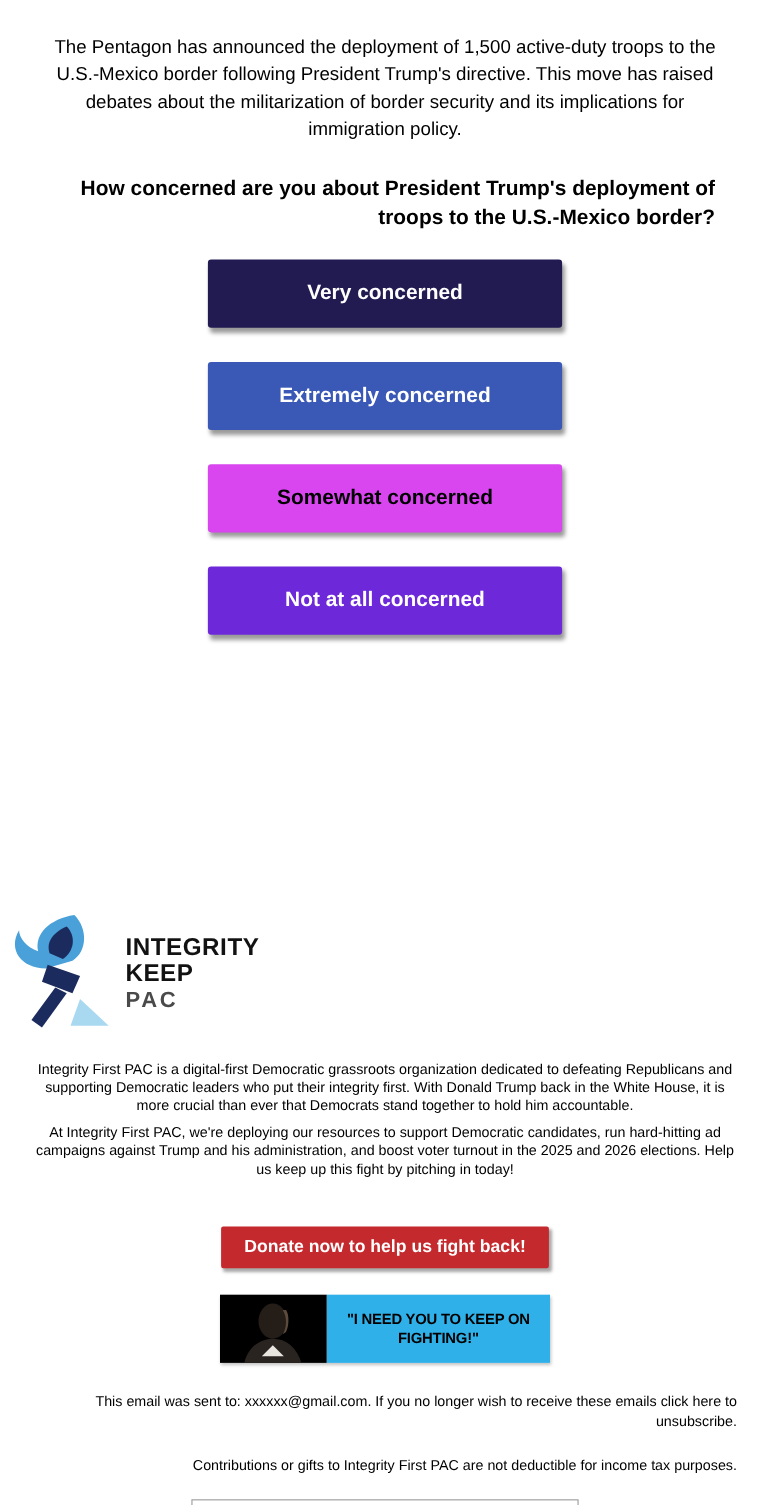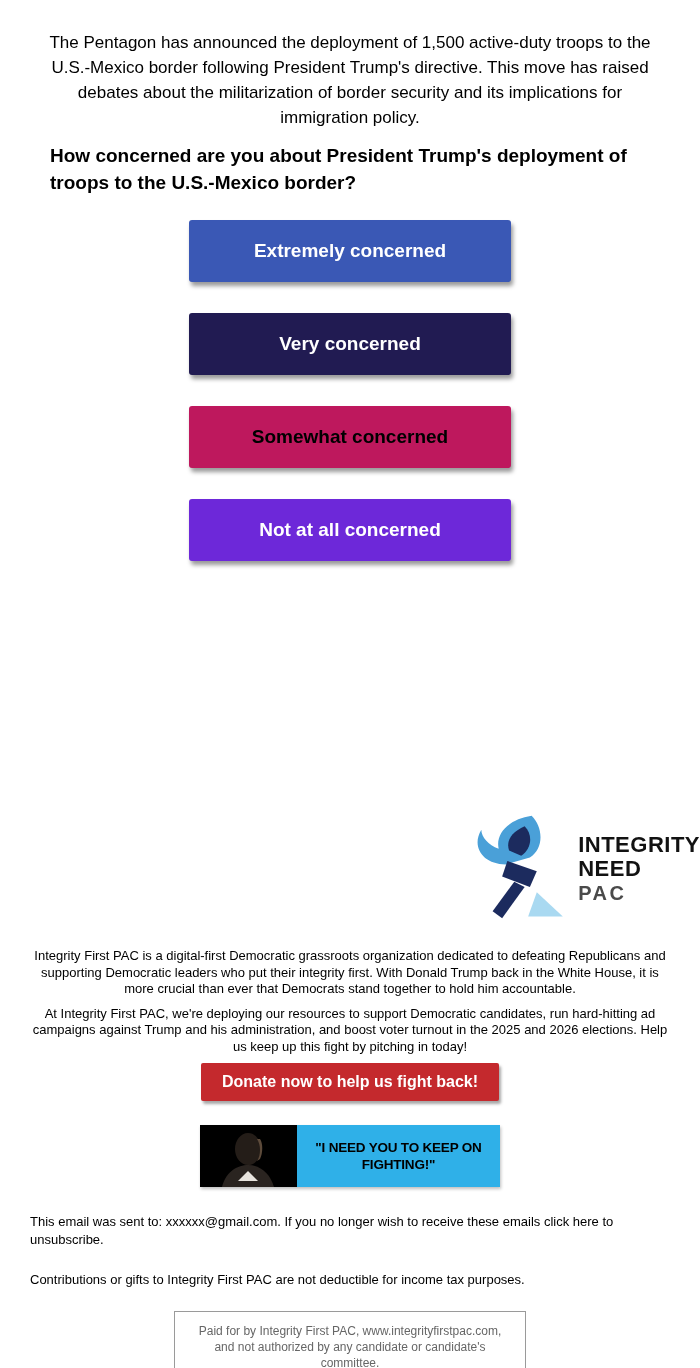--- a/index.html
+++ b/index.html
@@ -11,58 +11,58 @@
     margin: 0 auto;
   }
   .page { width: 700px; padding-top: 30px; }
 
   .intro {
     width: 620px; margin: 0 auto;
     font-size: 17px; line-height: 25px;
     text-align: center;
   }
   .question {
-    width: 600px; margin: 12px auto 0;
+    width: 600px; margin: 28px auto 0;
     font-size: 19px; line-height: 27px;
-    font-weight: bold; text-align: left;
+    font-weight: bold; text-align: right;
   }
 
   .options { margin-top: 24px; }
   .option {
     display: block;
     width: 322px; height: 62px;
     margin: 0 auto 31px;
     border: none; border-radius: 3px;
     font-family: "Liberation Sans", sans-serif;
     font-size: 19px; font-weight: bold;
     cursor: pointer;
     box-shadow: 2px 4px 4px rgba(0,0,0,0.40);
   }
 
   .big-gap { height: 212px; }
 
   .logo {
-    display: flex; justify-content: flex-end; align-items: center;
-    gap: 10px; height: 130px; padding-left: 44px;
+    display: flex; justify-content: flex-start; align-items: center;
+    gap: 10px; height: 130px;
   }
   .logo-text { display: flex; flex-direction: column; line-height: 1.08; }
   .logo-line { font-size: 22px; font-weight: 800; letter-spacing: 0.5px; color: #121212; }
   .logo-pac { font-size: 20px; font-weight: 600; letter-spacing: 2.5px; color: #4a4a4a; margin-top: 2px; }
 
   .about {
     width: 640px; margin: 14px auto 0;
     font-size: 13px; line-height: 16.5px;
     text-align: center;
   }
   .about + .about { margin-top: 8px; }
 
   .donate {
     display: block;
     width: 298px; height: 38px;
-    margin: 8px auto 0;
+    margin: 44px auto 0;
     border: none; border-radius: 2px;
     font-family: "Liberation Sans", sans-serif;
     font-size: 16px; font-weight: bold;
     color: #fff; cursor: pointer;
     box-shadow: 2px 3px 3px rgba(0,0,0,0.35);
   }
 
   .banner {
     width: 300px; height: 62px;
     margin: 24px auto 0;
@@ -79,21 +79,21 @@
     display: flex; flex-direction: column;
     justify-content: center; align-items: center;
     font-size: 13.5px; font-weight: bold; line-height: 17px;
     color: #000; letter-spacing: -0.2px;
     text-align: center;
   }
 
   .footer-text {
     width: 640px; margin: 26px auto 0;
     font-size: 13px; line-height: 18px;
-    text-align: left;
+    text-align: right;
   }
   .footer-text a { color: inherit; text-decoration: none; }
   .contrib { margin-top: 22px; }
 
   .paidfor-box {
     width: 352px; margin: 22px auto 4px;
     border: 1px solid #9a9a9a;
     padding: 11px 16px;
     font-size: 12px; line-height: 16px;
     color: #666; text-align: center;
@@ -102,41 +102,41 @@
 </head>
 <body>
 
 <div class="page">
 
   <p class="intro">The Pentagon has announced the deployment of 1,500 active-duty troops to the U.S.-Mexico border following President Trump's directive. This move has raised debates about the militarization of border security and its implications for immigration policy.</p>
 
   <h1 class="question">How concerned are you about President Trump's deployment of troops to the U.S.-Mexico border?</h1>
 
   <div class="options">
+    <button class="option" style="background-color: rgb(33, 27, 82); color: rgb(255, 255, 255);">Very concerned</button>
     <button class="option" style="background-color: rgb(58, 88, 181); color: rgb(255, 255, 255);">Extremely concerned</button>
-    <button class="option" style="background-color: rgb(33, 27, 82); color: rgb(255, 255, 255);">Very concerned</button>
-    <button class="option" style="background-color: #be185d; color: rgb(0, 0, 0);">Somewhat concerned</button>
+    <button class="option" style="background-color: #d946ef; color: rgb(0, 0, 0);">Somewhat concerned</button>
     <button class="option" style="background-color: #6d28d9; color: rgb(255, 255, 255);">Not at all concerned</button>
   </div>
 
   <div class="big-gap"></div>
 
   <div class="logo">
     <span>
       <svg width="104" height="114" viewBox="0 0 120 130" aria-hidden="true">
         <path d="M78 6 C52 10 36 26 40 44 C28 40 20 30 20 22 C8 42 22 62 48 62 L76 54 C92 44 92 20 78 6 Z" fill="#4aa0d8"></path>
         <path d="M70 18 C56 24 48 34 52 46 L66 52 C78 44 80 28 70 18 Z" fill="#1c2b5e"></path>
         <path d="M50 58 L84 70 L76 88 L44 76 Z" fill="#1c2b5e"></path>
         <path d="M58 82 L70 88 L44 124 L33 116 Z" fill="#1c2b5e"></path>
         <polygon points="84,94 114,122 74,122" fill="#a9d9f1"></polygon>
       </svg>
     </span>
     <span class="logo-text">
       <span class="logo-line">INTEGRITY</span>
-      <span class="logo-line">NEED</span>
+      <span class="logo-line">KEEP</span>
       <span class="logo-pac">PAC</span>
     </span>
   </div>
 
   <p class="about">Integrity First PAC is a digital-first Democratic grassroots organization dedicated to defeating Republicans and supporting Democratic leaders who put their integrity first. With Donald Trump back in the White House, it is more crucial than ever that Democrats stand together to hold him accountable.</p>
   <p class="about">At Integrity First PAC, we're deploying our resources to support Democratic candidates, run hard-hitting ad campaigns against Trump and his administration, and boost voter turnout in the 2025 and 2026 elections. Help us keep up this fight by pitching in today!</p>
 
   <button class="donate" style="background-color: rgb(196, 41, 45);">Donate now to help us fight back!</button>
 
   <div class="banner">

